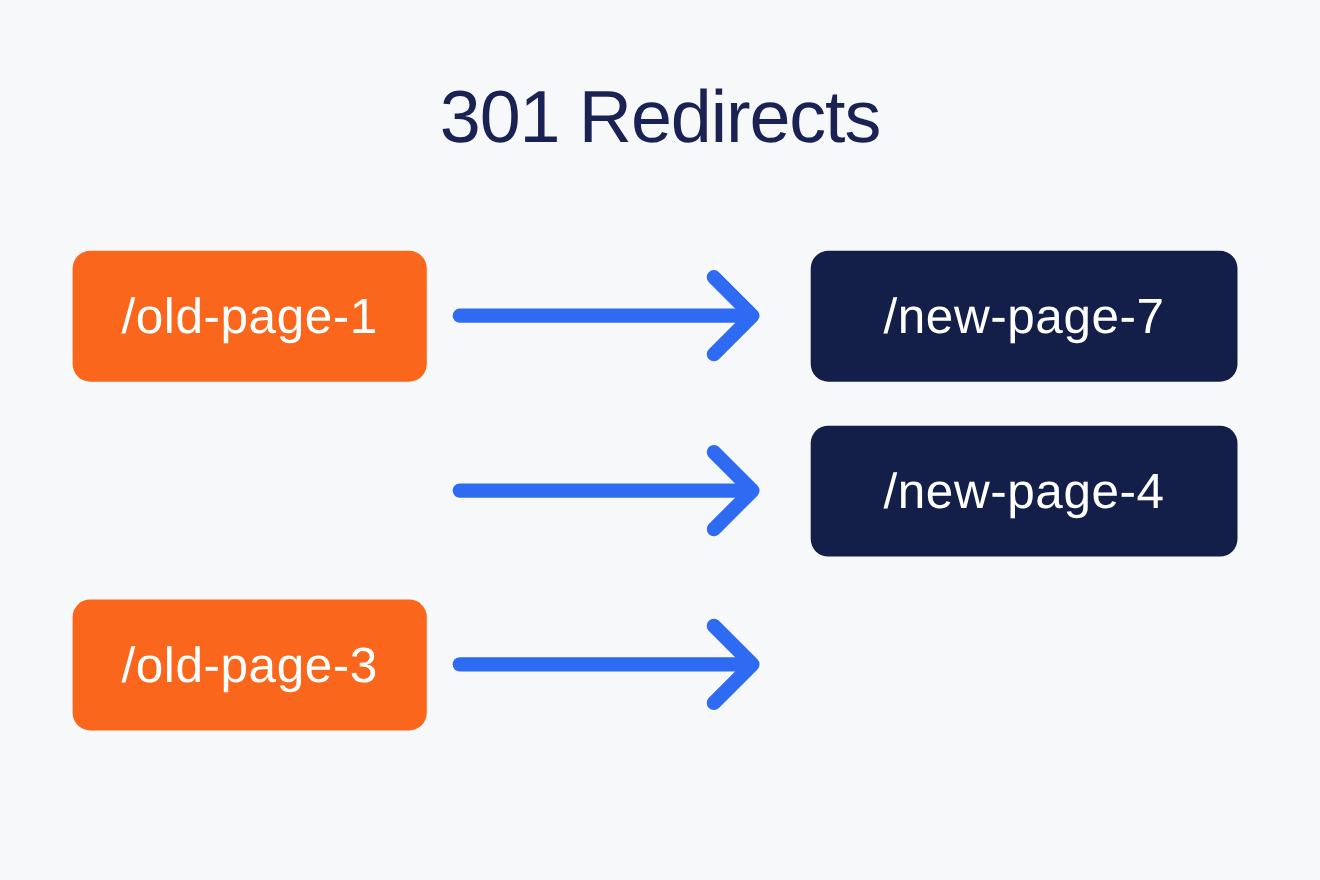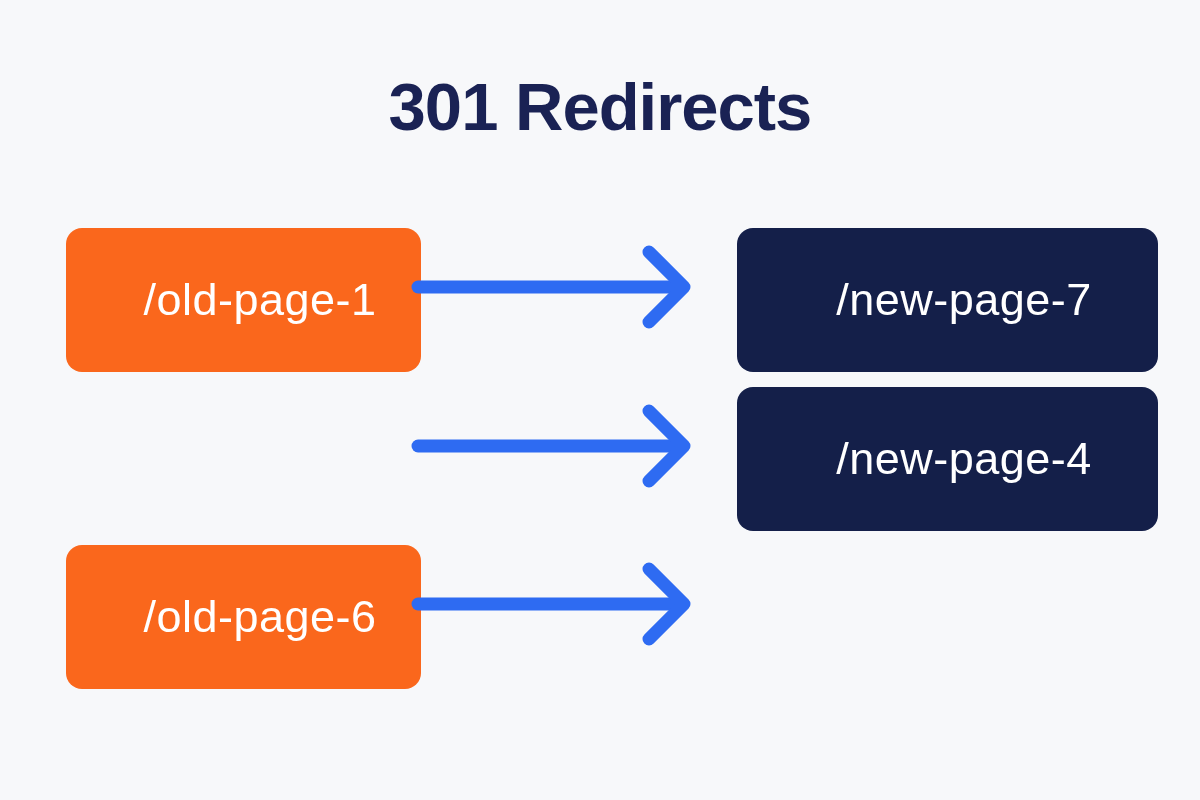--- a/index.html
+++ b/index.html
@@ -15,42 +15,41 @@
     overflow: hidden;
   }
   .title {
     position: absolute;
     top: 68px;
     left: 0;
     width: 100%;
     margin: 0;
     text-align: center;
     font-size: 67px;
-    font-weight: 700;
+    font-weight: 400;
     letter-spacing: -1px;
     color: var(--title_text, #1A2254);
   }
   .row {
     position: absolute;
     left: 0;
     width: 100%;
     height: 119px;
   }
   .row-1 { top: 228px; }
   .row-2 { top: 387px; }
   .row-3 { top: 545px; }
   .box {
     position: absolute;
     top: 0;
-    height: 144px;
+    height: 119px;
     border-radius: 16px;
     display: flex;
     align-items: center;
     justify-content: center;
-    padding-left: 33px;
   }
   .box span {
     color: var(--box_text, #FFFFFF);
     font-size: 45px;
     font-weight: 500;
     letter-spacing: 0.5px;
   }
   .box.old {
     left: 66px;
     width: 322px;
@@ -101,21 +100,21 @@
       <line x1="8" y1="46" x2="272" y2="46"></line>
       <polyline points="239,11 274,46 239,81"></polyline>
     </svg>
     <div class="box new">
       <span>/new-page-4</span>
     </div>
   </div>
 
   <div class="row row-3">
     <div class="box old">
-      <span>/old-page-6</span>
+      <span>/old-page-3</span>
     </div>
     <svg class="arrow" viewBox="0 0 290 92">
       <line x1="8" y1="46" x2="272" y2="46"></line>
       <polyline points="239,11 274,46 239,81"></polyline>
     </svg>
   </div>
 
 </div>
 
 </body></html>

